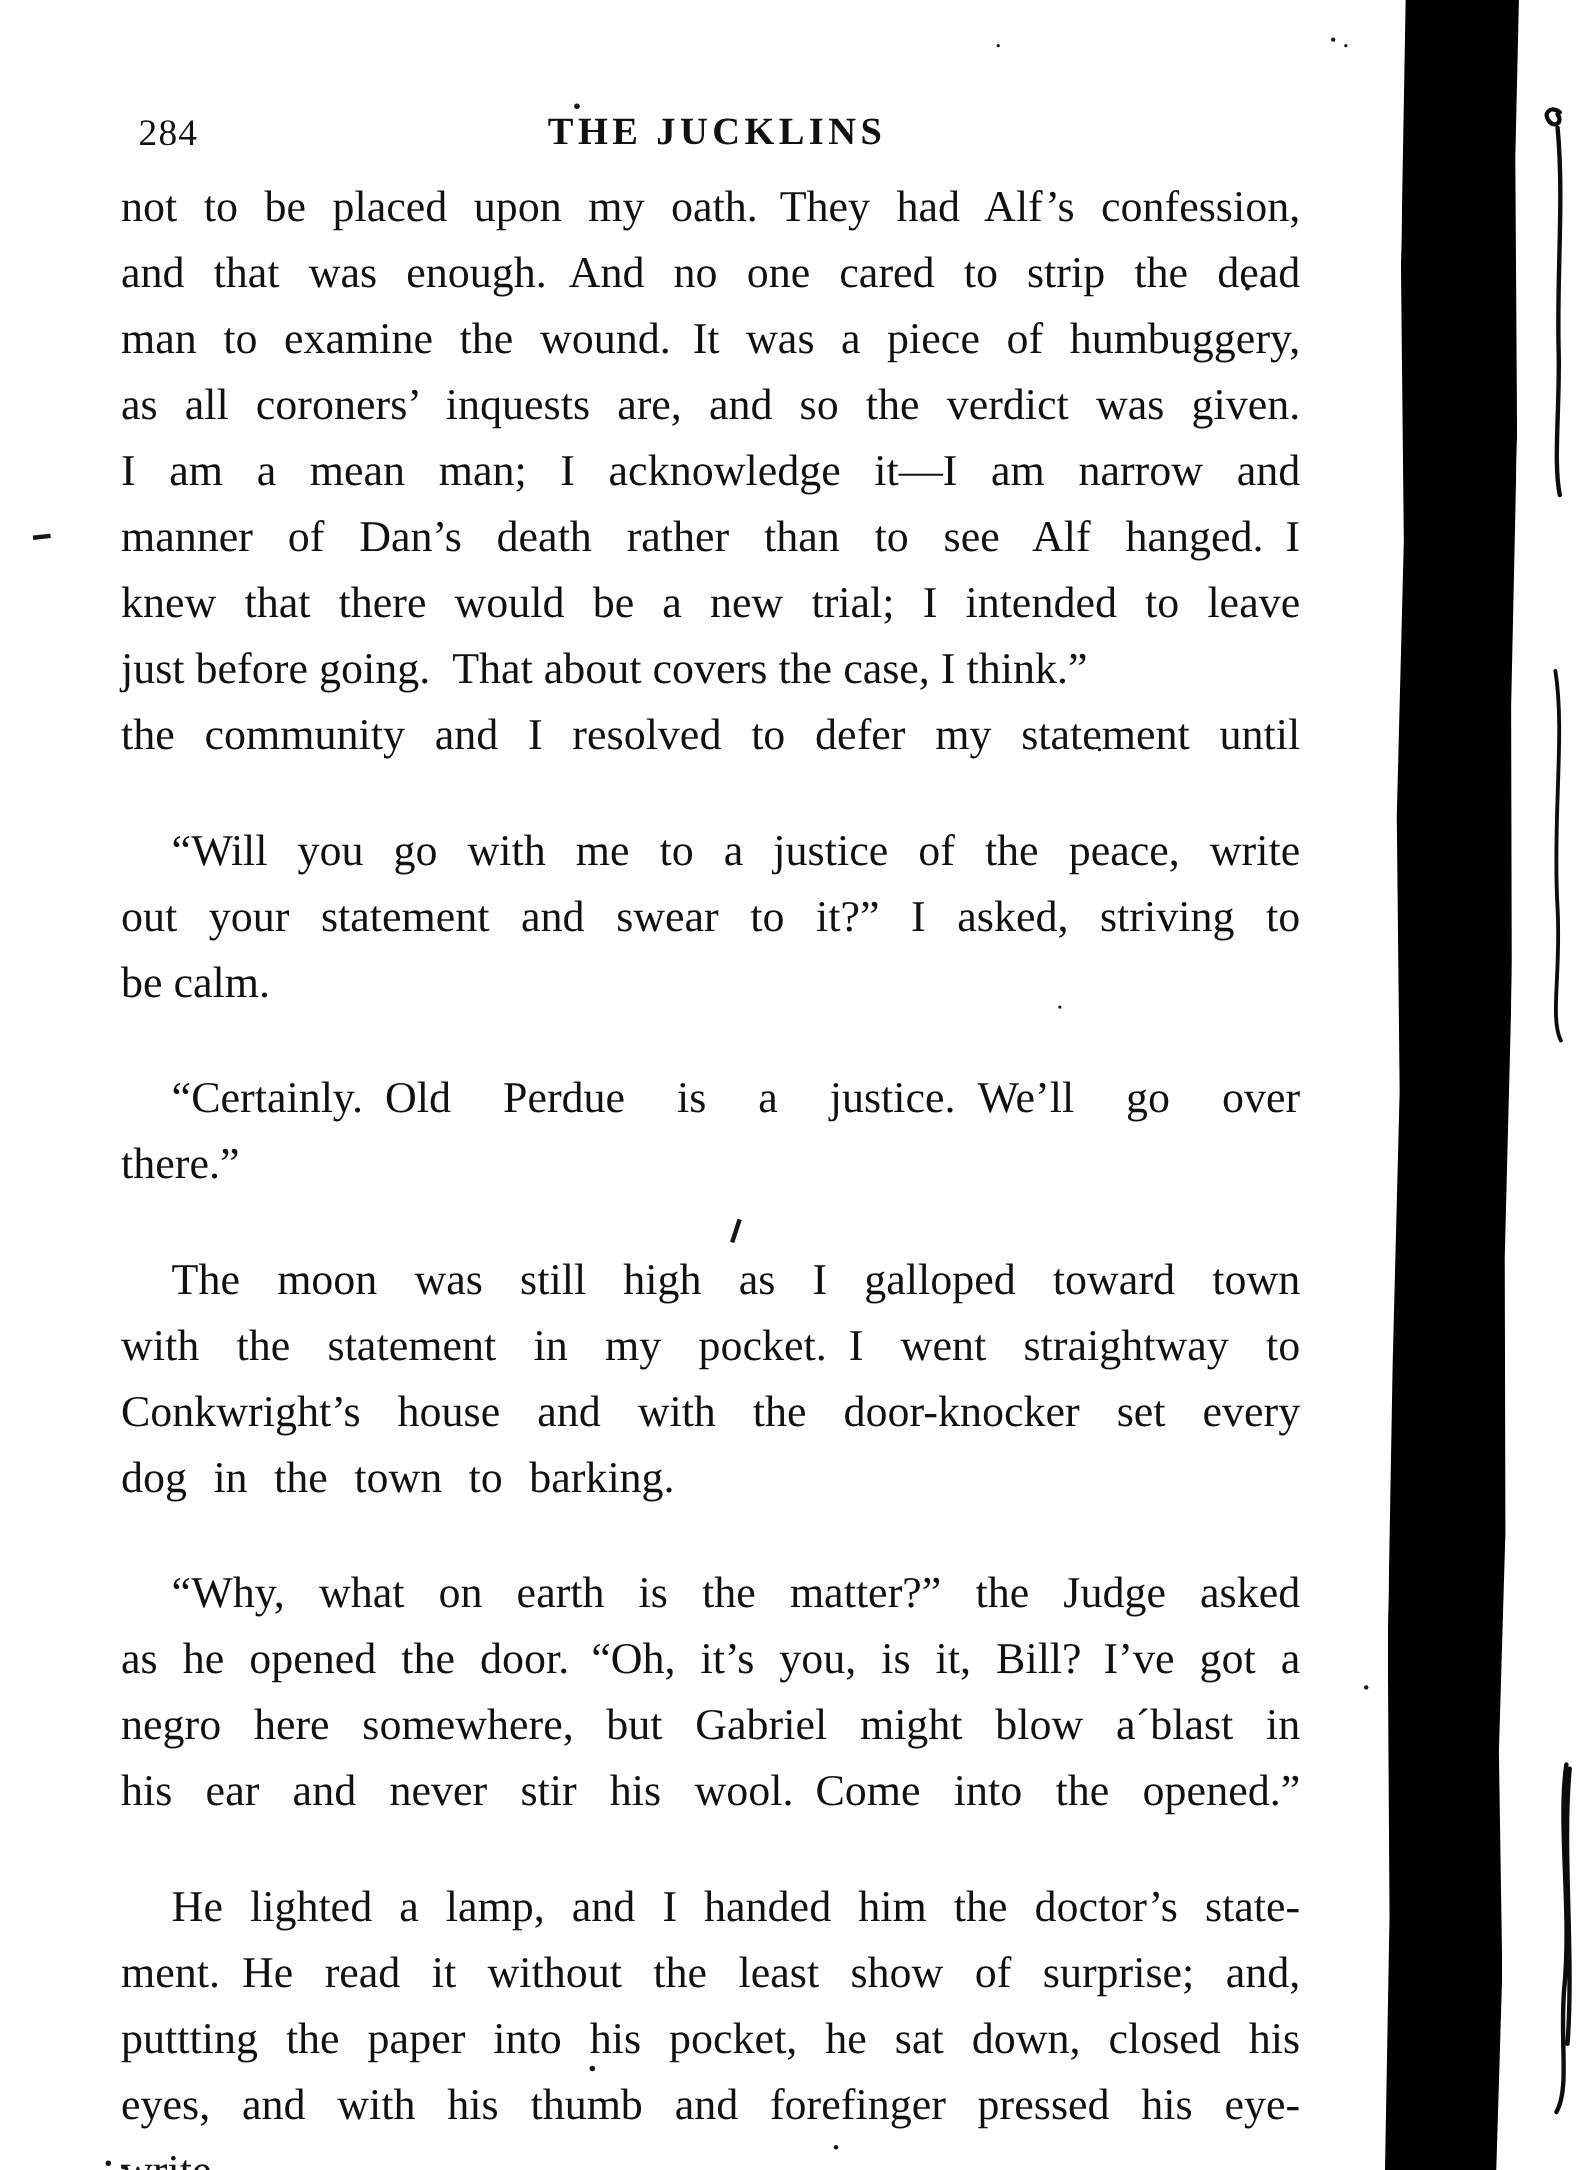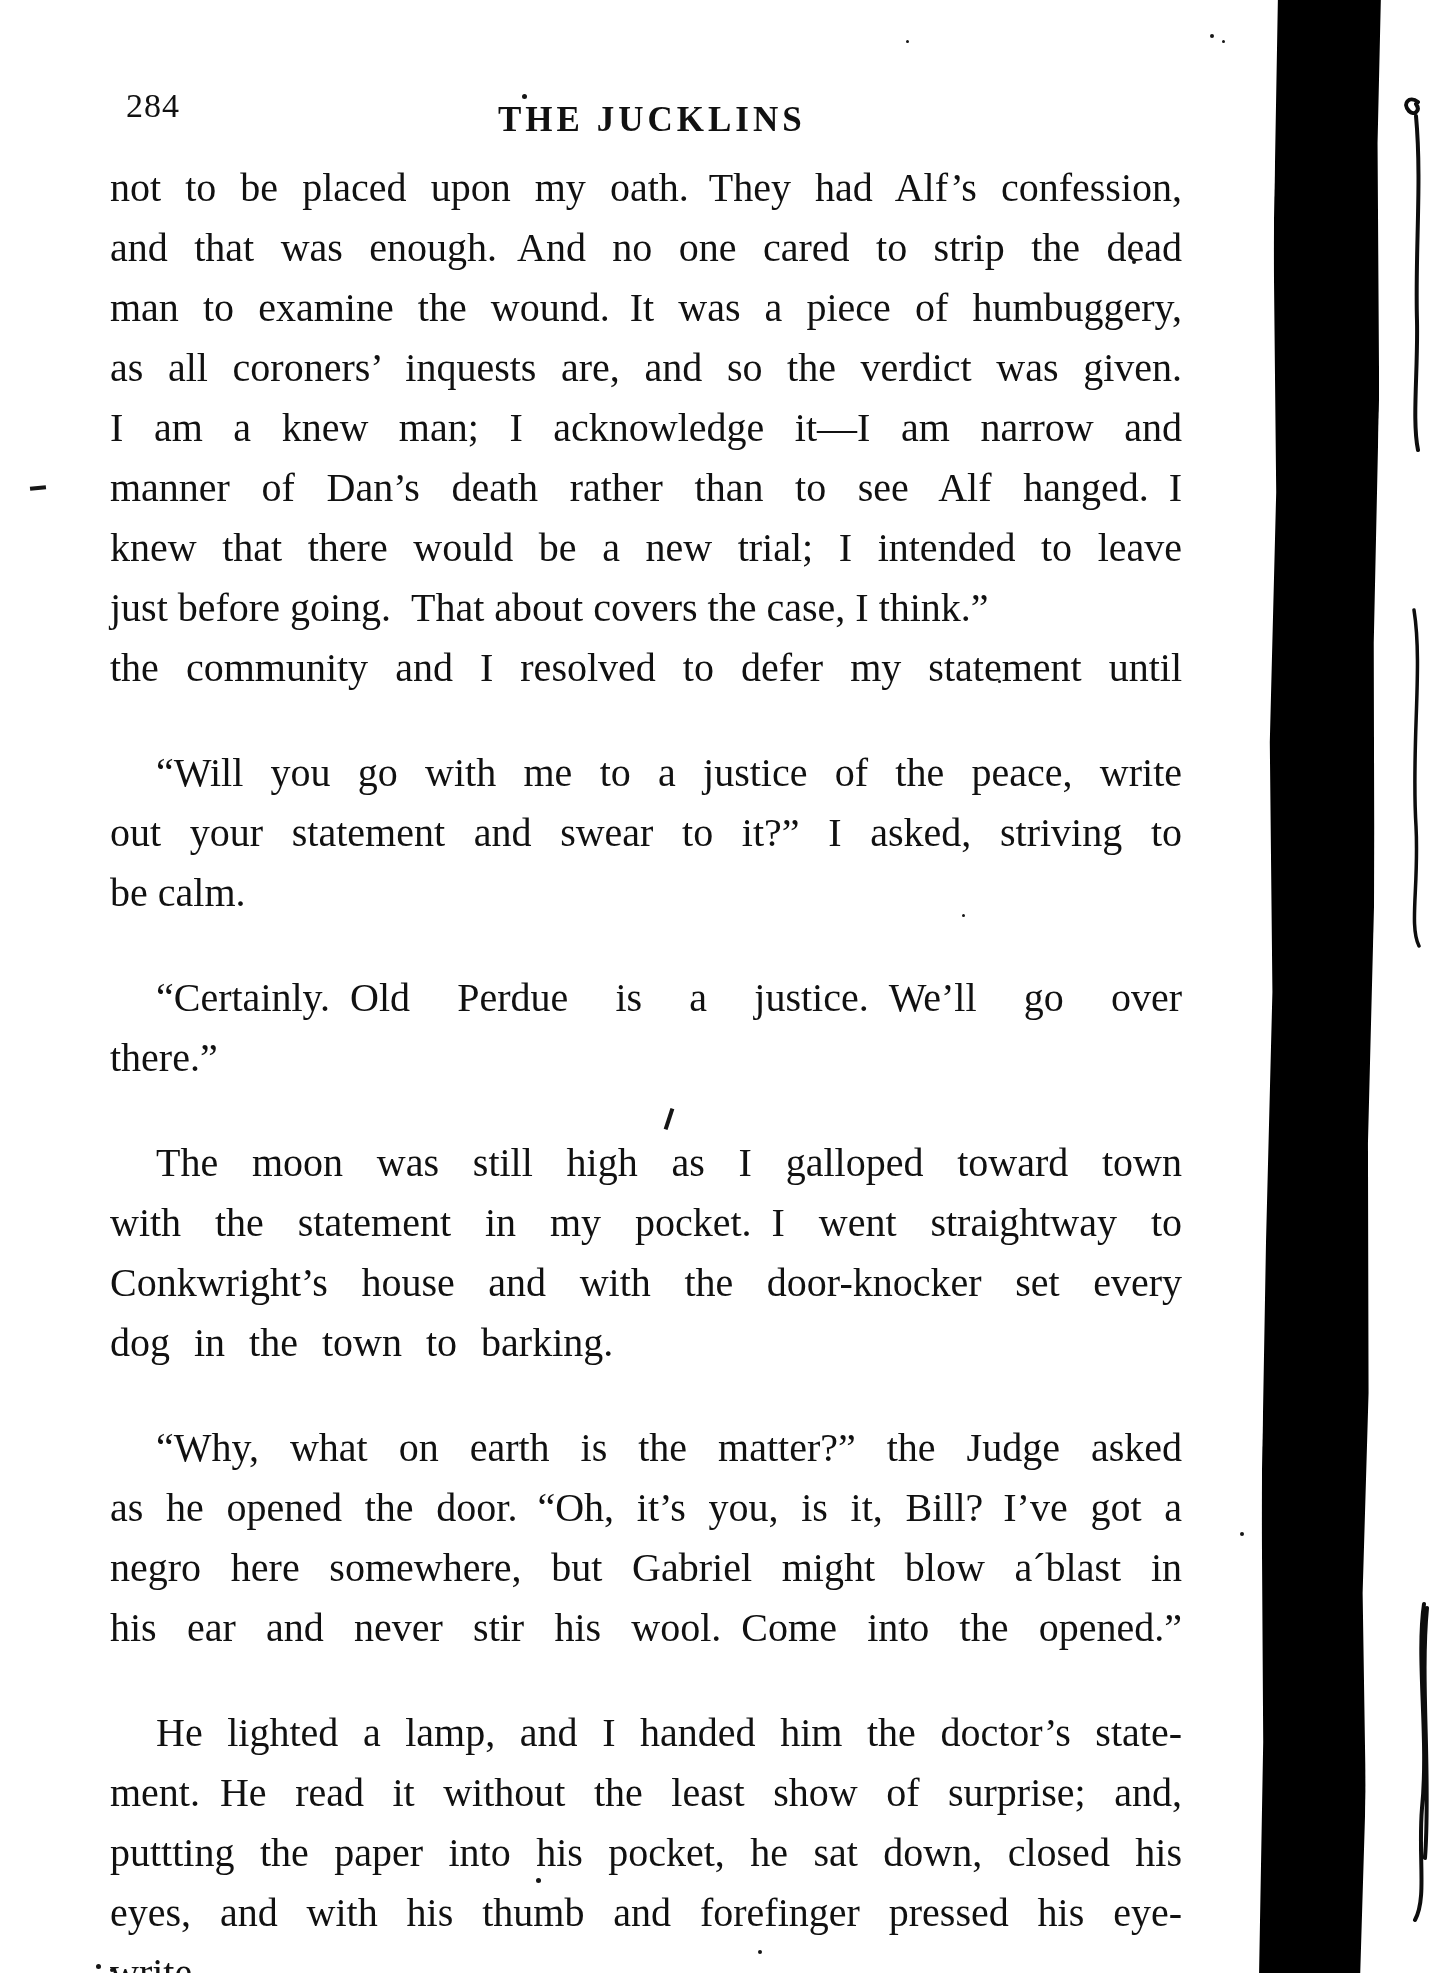--- a/index.html
+++ b/index.html
@@ -6,21 +6,21 @@
   body{
     width:1444px;height:1973px;
     background:#ffffff;
     position:relative;
     overflow:hidden;
     font-family:"Liberation Serif","DejaVu Serif",serif;
     color:#111;
   }
   .page{position:absolute;inset:0;background:#fff;}
   .page-number{
-    position:absolute;left:126px;top:87px;
+    position:absolute;left:126px;top:103px;
     font-size:34px;letter-spacing:1px;text-align:center;
   }
   .running-title{
     position:absolute;left:498px;top:100px;
     font-size:35px;font-weight:bold;letter-spacing:4px;
     font-family:"Liberation Serif","DejaVu Serif",serif;
   }
   .body-text{
     position:absolute;left:110px;top:158px;width:1072px;
   }
@@ -50,21 +50,21 @@
 
   <div class="page-number">284</div>
   <div class="running-title">THE JUCKLINS</div>
 
   <div class="body-text">
 
     <div class="line">not to be placed upon my oath. They had Alf’s confession,</div>
     <div class="line">and that was enough. And no one cared to strip the dead</div>
     <div class="line">man to examine the wound. It was a piece of humbuggery,</div>
     <div class="line">as all coroners’ inquests are, and so the verdict was given.</div>
-    <div class="line">I am a knew man; I acknowledge it—I am narrow and</div>
+    <div class="line">I am a mean man; I acknowledge it—I am narrow and</div>
     <div class="line">manner of Dan’s death rather than to see Alf hanged. I</div>
     <div class="line">knew that there would be a new trial; I intended to leave</div>
     <div class="line last">just before going. That about covers the case, I think.”</div>
     <div class="line">the community and I resolved to defer my statement until</div>
 
     <div class="line indent">“Will you go with me to a justice of the peace, write</div>
     <div class="line">out your statement and swear to it?” I asked, striving to</div>
     <div class="line last">be calm.</div>
 
     <div class="line indent">“Certainly. Old Perdue is a justice. We’ll go over</div>

